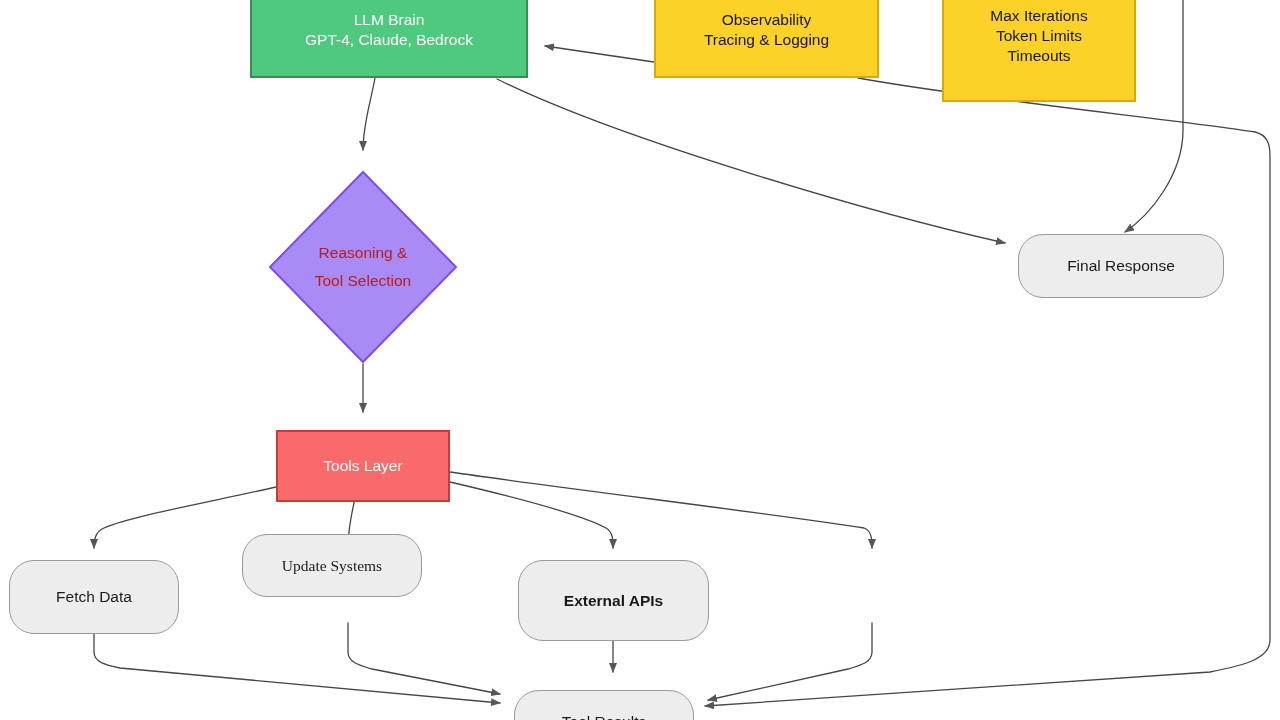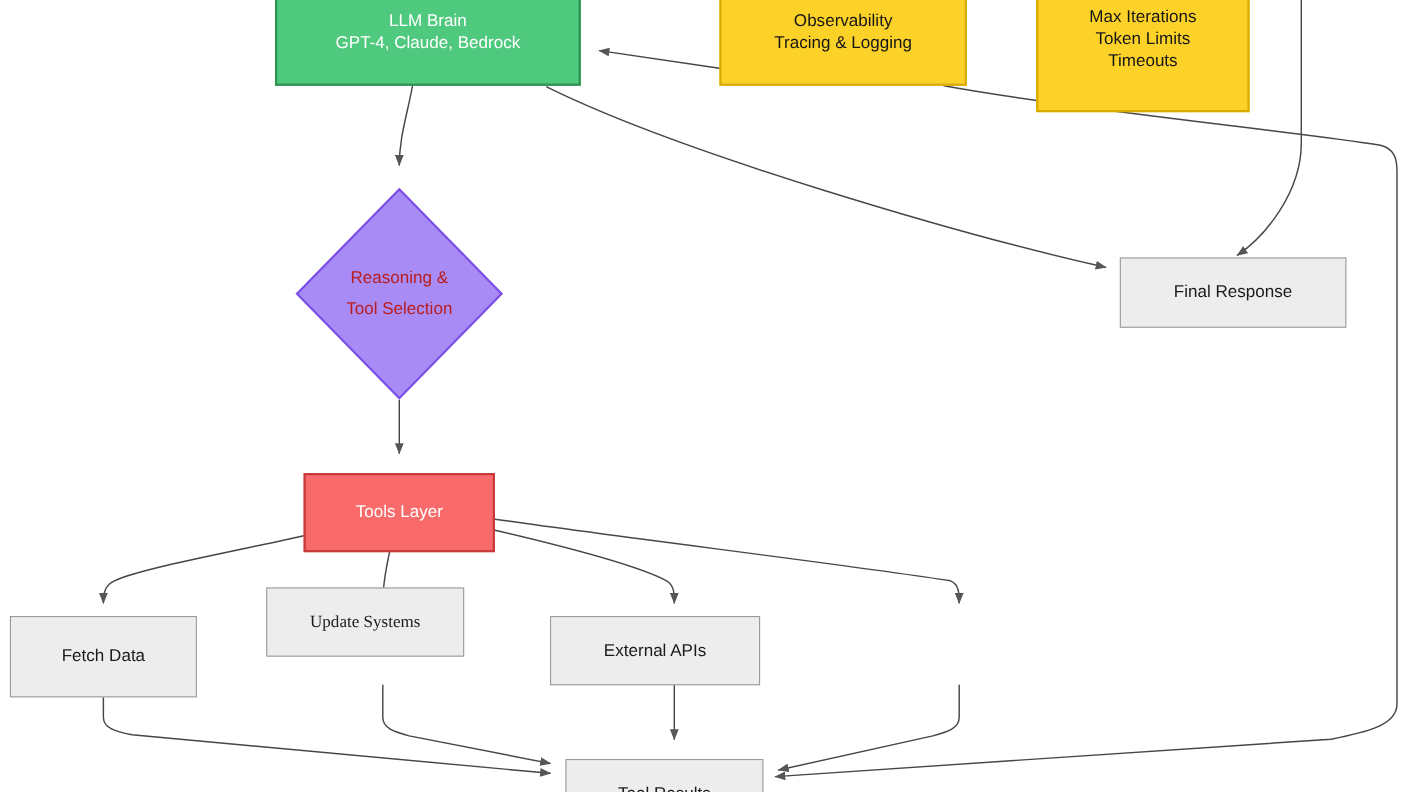--- a/index.html
+++ b/index.html
@@ -45,20 +45,21 @@
   .node-label {
     display: block;
     white-space: nowrap;
   }
   .n-process {
     background: #ededed;
     border-color: #9a9a9a;
     border-width: 1px;
     color: #1a1a1a;
     font-size: 15.5px;
+    border-radius: 25px;
   }
   .n-brain {
     background: #4fc97d;
     border-color: #2f9152;
     color: #ffffff;
     font-size: 15.5px;
   }
   .n-guard {
     background: #fcd229;
     border-color: #d8ab00;
@@ -177,21 +178,21 @@
   </div>
 
   <div class="node node-rect n-process" style="left:9px; top:560px; width:170px; height:74px;">
     <span class="node-label">Fetch Data</span>
   </div>
 
   <div class="node node-rect n-process" style="left:242px; top:534px; width:180px; height:63px;font-family:Liberation Serif, serif;">
     <span class="node-label">Update Systems</span>
   </div>
 
-  <div class="node node-rect n-process" style="left:500px; top:560px; width:191px; height:63px;">
+  <div class="node node-rect n-process" style="left:518px; top:560px; width:191px; height:81px;font-weight:bold;">
     <span class="node-label">External APIs</span>
   </div>
 
 
   <div class="node node-rect n-process" style="left:514px; top:690px; width:180px; height:63px;">
     <span class="node-label">Tool Results</span>
   </div>
 
 </div>
 

